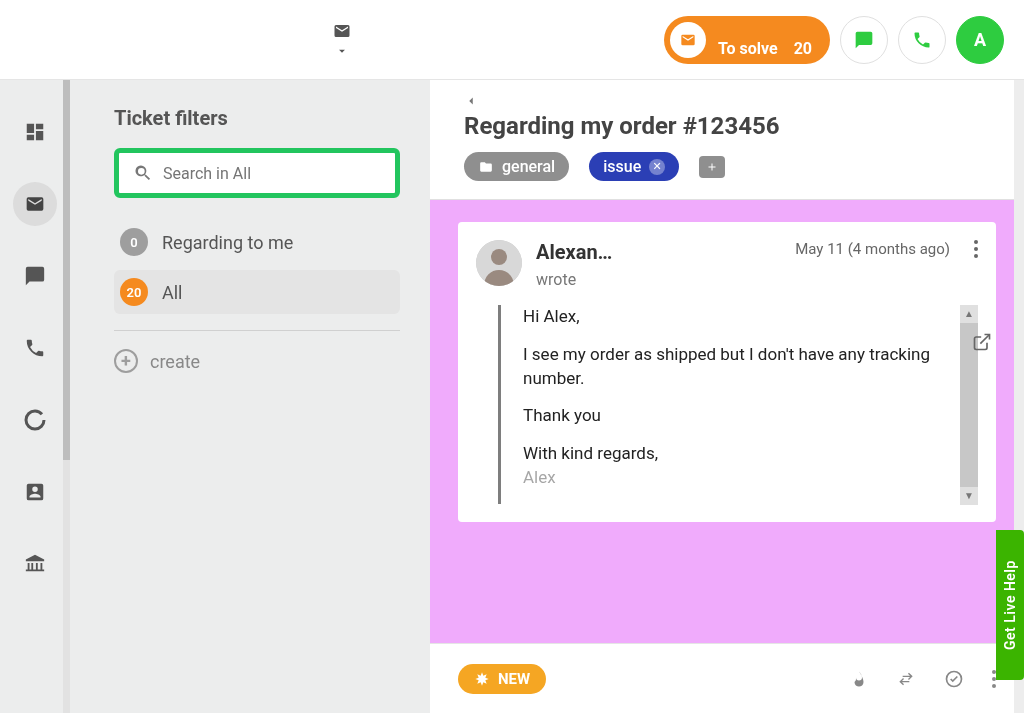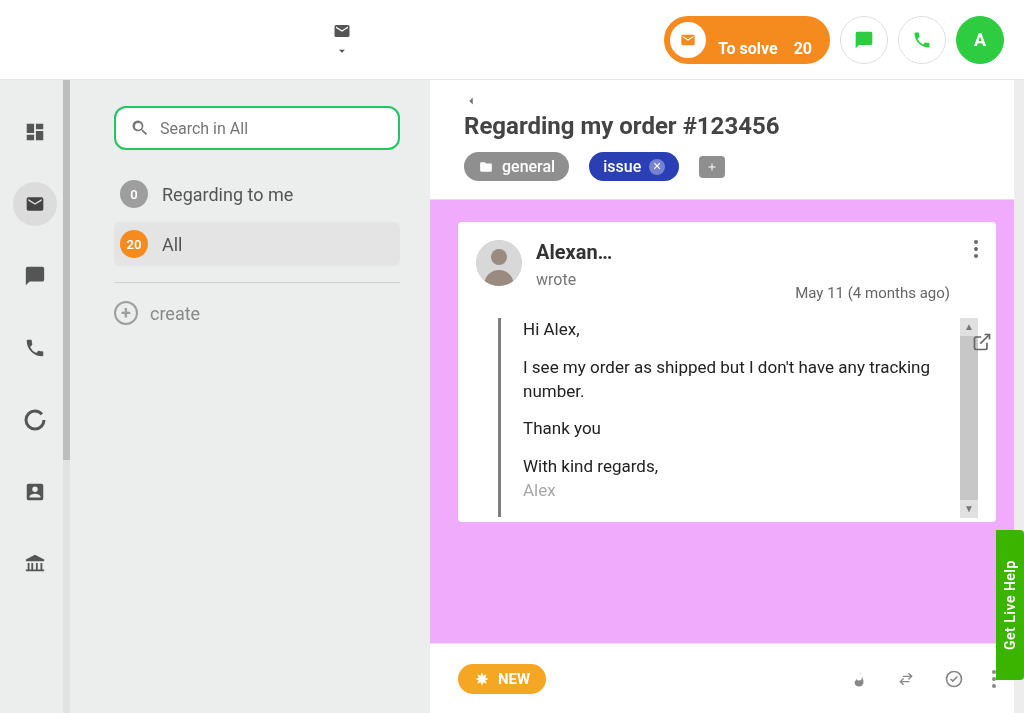--- a/index.html
+++ b/index.html
@@ -25,21 +25,21 @@
   .main { display:flex; height: calc(713px - 80px); background:#eceded; position:relative; }
 
   .rail { width: 70px; background:#eceded; display:flex; flex-direction:column; align-items:center; gap:28px; padding-top:30px; position:relative; }
   .rail-scroll { position:absolute; top:0; left:63px; width:7px; height:100%; background:#e2e2e2; }
   .rail-scroll-thumb { width:100%; background:#bdbdbd; height:60%; }
   .rail-item { width:44px; height:44px; display:flex; align-items:center; justify-content:center; color:#555; border-radius:50%; }
   .rail-item.active { background:#dcdcdc; }
 
   .filters-panel { width: 360px; background:#eceded; padding: 26px 30px 20px 44px; }
   .filters-title { font-size:20px; font-weight:700; color:#555; margin-bottom:18px; }
-  .search-box { display:flex; align-items:center; gap:10px; background:#fff; border:2px solid #22c55e; border-radius:12px; padding:10px 14px; color:#888; }
+  .search-box { display:flex; align-items:center; gap:10px; background:#fff; border:5px solid #22c55e; border-radius:6px; padding:10px 14px; color:#888; }
   .search-box input { border:none; outline:none; flex:1; font-size:16px; color:#555; background:transparent; }
   .filter-row { display:flex; align-items:center; gap:14px; padding:8px 6px; border-radius:6px; margin-top:6px; font-size:18px; color:#555; }
   .filter-row.active { background:#e4e4e4; }
   .filter-row.first { margin-top:22px; }
   .badge { min-width:28px; height:28px; border-radius:50%; display:flex; align-items:center; justify-content:center; font-size:13px; font-weight:600; color:#fff; }
   .badge.grey { background:#9e9e9e; }
   .badge.orange { background:#f58a1f; }
   .divider { height:1px; background:#d0d0d0; margin:16px 0 18px; }
   .create-row { display:flex; align-items:center; gap:12px; color:#888; font-size:18px; }
   .plus-circ { width:24px; height:24px; border:2px solid #9e9e9e; border-radius:50%; display:flex; align-items:center; justify-content:center; color:#9e9e9e; font-weight:700; line-height:0; }
@@ -56,21 +56,21 @@
   .tag.blue .close-dot { width:16px; height:16px; border-radius:50%; background:rgba(255,255,255,.35); display:flex; align-items:center; justify-content:center; font-size:11px; }
   .tag-add { width:26px; height:22px; border-radius:4px; background:#8f8f8f; color:#fff; display:flex;align-items:center;justify-content:center; }
 
   .msg-area { flex:1; padding:22px 28px 0 28px; position:relative; overflow:hidden; }
   .msg-card { background:#fff; border-radius:4px; padding:18px 18px 0 18px; height: 300px; overflow:hidden; position:relative; }
   .msg-head { display:flex; align-items:flex-start; gap:14px; }
   .avatar { width:46px; height:46px; border-radius:50%; background:#ccc; overflow:hidden; flex-shrink:0; }
   .avatar svg { width:100%; height:100%; }
   .sender-name { font-size:20px; font-weight:700; color:#333; max-width:90px; overflow:hidden; text-overflow:ellipsis; white-space:nowrap; }
   .wrote { color:#777; font-size:16px; margin-top:6px; }
-  .date { color:#666; font-size:15px; margin-left:auto; white-space:nowrap;margin-top:44px; }
+  .date { color:#666; font-size:15px; margin-left:auto; white-space:nowrap; }
   .kebab { margin-left:10px; color:#666; }
   .msg-body-wrap { display:flex; margin-top:16px; }
   .quote-bar { width:3px; background:#7e7e7e; margin:0 22px 0 22px; align-self:stretch; }
   .msg-body { flex:1; font-size:17px; color:#222; line-height:1.4; padding-right:20px; position:relative; }
   .msg-body p { margin-bottom:14px; }
   .body-scroll { position:absolute; right:0; top:0; width:18px; height:200px; display:flex; flex-direction:column; background:#e8e8e8; }
   .body-scroll .arrow { height:18px; display:flex; align-items:center; justify-content:center; color:#777; font-size:10px; background:#e0e0e0; }
   .body-scroll .thumb { flex:1; background:#c7c7c7; margin:0; }
   .open-ext { position:absolute; top:100px; right:-6px; width:40px; height:40px; display:flex; align-items:center; justify-content:center; color:#666; }
 
@@ -161,20 +161,21 @@
         </svg>
     </div>
     <div class="rail-item">
       <svg width="22" height="22" viewBox="0 0 24 24" fill="#555">
           <path d="M12 2 2 7v2h20V7L12 2zM4 11v7H2v2h20v-2h-2v-7h-2v7h-3v-7h-2v7h-3v-7H8v7H6v-7H4z"></path>
         </svg>
     </div>
   </div>
 
   <div class="filters-panel">
+    <div class="filters-title">Ticket filters</div>
     <div class="search-box">
       <svg width="20" height="20" viewBox="0 0 24 24" fill="#777">
           <path d="M15.5 14h-.79l-.28-.27a6.5 6.5 0 1 0-.7.7l.27.28v.79l5 5L20.5 19l-5-5zM10 14a4 4 0 1 1 0-8 4 4 0 0 1 0 8z"></path>
         </svg>
       <input placeholder="Search in All" style="">
     </div>
 
     <div class="filter-row first">
       <span class="badge grey">0</span>
       <span>Regarding to me</span>

